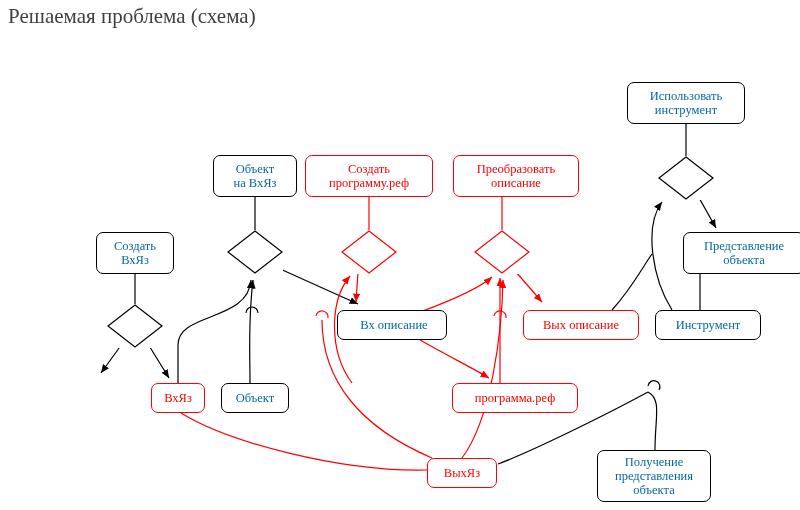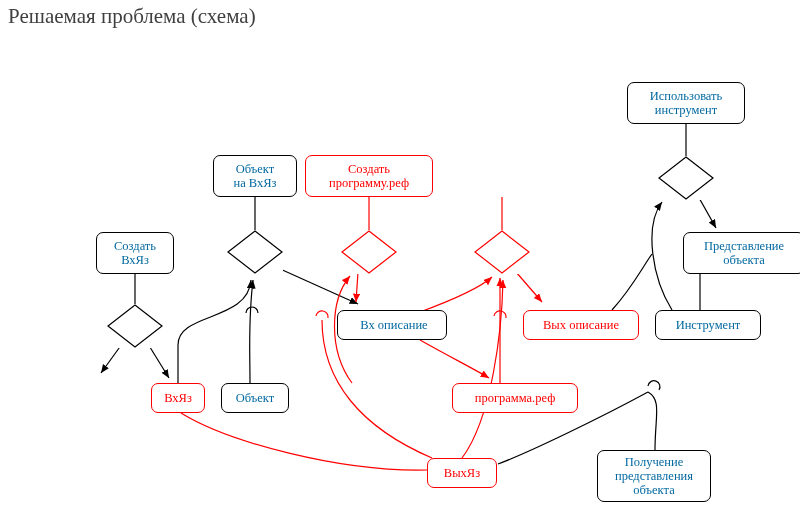--- a/index.html
+++ b/index.html
@@ -148,20 +148,24 @@
 инструмент</span>
   </div>
   <div class="node" style="left:213px;top:155px;width:84px;height:42px;">
     <span style="white-space:pre-line;">Объект
 на ВхЯз</span>
   </div>
   <div class="node red" style="left:305px;top:155px;width:128px;height:42px;">
     <span style="white-space:pre-line;">Создать
 программу.реф</span>
   </div>
+  <div class="node red" style="left:453px;top:155px;width:126px;height:42px;">
+    <span style="white-space:pre-line;">Преобразовать
+описание</span>
+  </div>
   <div class="node" style="left:96px;top:232px;width:78px;height:42px;">
     <span style="white-space:pre-line;">Создать
 ВхЯз</span>
   </div>
   <div class="node" style="left:663px;top:232px;width:122px;height:42px;margin-left:20px;">
     <span style="white-space:pre-line;">Представление
 объекта</span>
   </div>
   <div class="node" style="left:337px;top:310px;width:110px;height:30px;padding-left:8px;">
     <span style="white-space:pre-line;">Вх описание</span>

